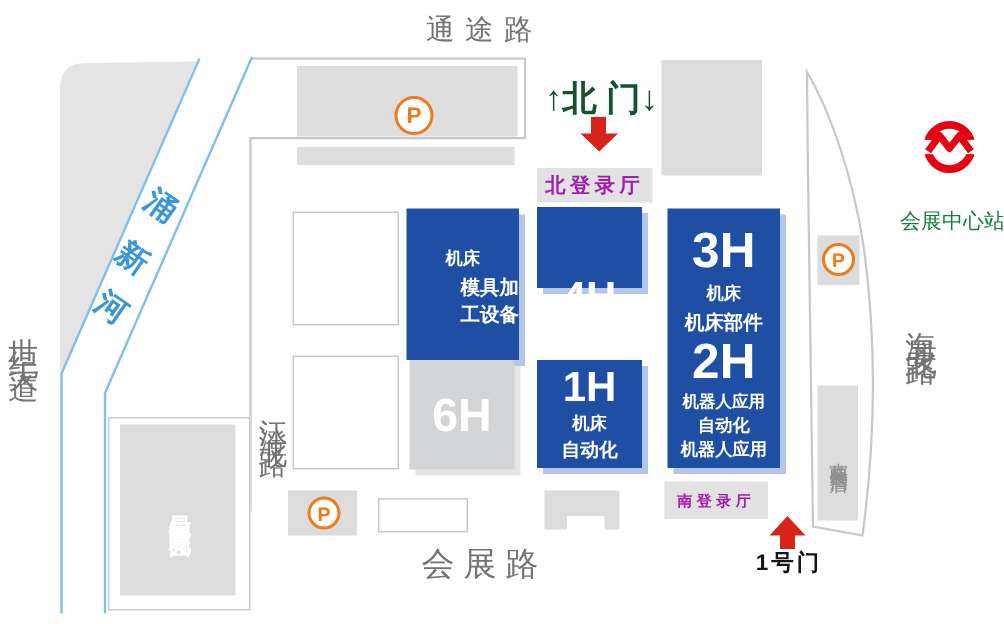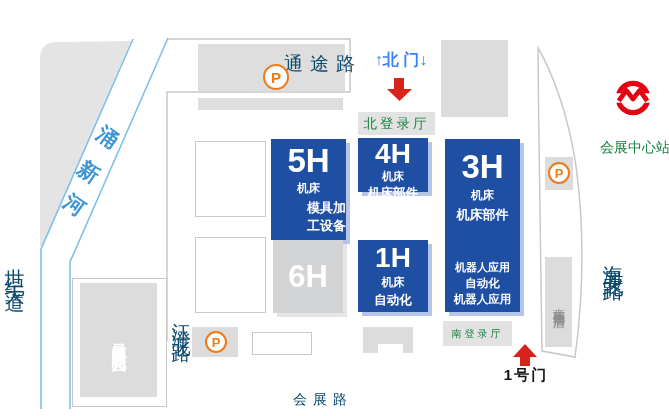--- a/index.html
+++ b/index.html
@@ -1,27 +1,27 @@
 <!DOCTYPE html>
 <html><head>
 <meta charset="utf-8">
 <style>
   html,body{margin:0;padding:0;background:#fff;}
   #stage{position:relative;width:669px;height:416px;background:#ffffff;overflow:hidden;
          font-family:"Liberation Sans","DejaVu Sans",sans-serif;}
   #stage svg.base{position:absolute;left:0;top:0;z-index:0;}
   .abs{position:absolute;box-sizing:border-box;}
-  .roadlabel{color:#0c4a6e;z-index:3;white-space:nowrap;margin-top:44px;}
+  .roadlabel{color:#737373;z-index:3;white-space:nowrap;}
   .vtext{writing-mode:vertical-rl;text-orientation:upright;}
   .grayblock{background:#dedede;}
   .hall{background:#1e4fa3;color:#fff;display:flex;flex-direction:column;align-items:center;
         text-align:center;box-shadow:4px 4px 0 #b5c5e8;z-index:2;}
   .hall .num{font-weight:bold;line-height:1;}
   .hall .sub{font-weight:bold;}
-  .lobby{background:#e2e2e3;color:#15803d;font-weight:normal;display:flex;align-items:center;
+  .lobby{background:#e2e2e3;color:#a21caf;font-weight:bold;display:flex;align-items:center;
          justify-content:center;z-index:3;white-space:nowrap;}
   .picon{border:2.5px solid #ef7a1a;color:#ef7a1a;border-radius:50%;background:#fff;
          font-weight:bold;display:flex;align-items:center;justify-content:center;z-index:4;}
   .whitebox{background:#fff;border:1.5px solid #c9c9c9;}
   .riverchar{position:absolute;color:#3d95d5;font-weight:bold;font-size:21px;z-index:3;
              transform:rotate(35deg);}
 </style>
 </head>
 <body>
 
@@ -37,58 +37,58 @@
     <path d="M168 39 H350 V92 H167 V341" fill="none" stroke="#c8c8c8" stroke-width="1.5"></path>
 
     <path d="M538 48 C539 155 540 270 542 351 L575 357 C583 298 585 233 576 166 C568 112 551 70 538 48 Z" fill="#ffffff" stroke="#c8c8c8" stroke-width="1.5"></path>
 
     <polygon points="394,78 404,78 404,89 412,89 399.5,101 387,89 394,89" fill="#d8231a"></polygon>
     <polygon points="520,366 530,366 530,357 537,357 525,344 513,357 520,357" fill="#d8231a"></polygon>
   </svg>
 
   <div class="abs roadlabel" style="left:268px;top:7px;width:110px;text-align:center;font-size:19px;letter-spacing:7px;">通途路</div>
   <div class="abs roadlabel vtext" style="left:2px;top:209px;font-size:20px;letter-spacing:8px;">世纪大道</div>
-  <div class="abs roadlabel" style="left:278px;top:347px;width:90px;text-align:center;font-size:14px;letter-spacing:6px;">会展路</div>
+  <div class="abs roadlabel" style="left:278px;top:361px;width:90px;text-align:center;font-size:22px;letter-spacing:6px;">会展路</div>
   <div class="abs roadlabel vtext" style="left:599px;top:205px;font-size:21px;letter-spacing:5px;">海晏北路</div>
   <div class="abs roadlabel vtext" style="left:168px;top:264px;font-size:19px;letter-spacing:7px;">江澄北路</div>
 
   <span class="riverchar" style="left:97px;top:123px;">涌</span>
   <span class="riverchar" style="left:78px;top:158px;">新</span>
   <span class="riverchar" style="left:64px;top:191px;">河</span>
 
   <div class="abs grayblock" style="left:198px;top:44px;width:147px;height:47px;"></div>
   <div class="abs picon" style="left:263px;top:64px;width:26px;height:26px;font-size:15px;">
       <span>P</span>
     </div>
   <div class="abs grayblock" style="left:198px;top:98px;width:145px;height:12px;"></div>
 
   <div class="abs" style="left:441px;top:40px;width:67px;height:77px;background:#dcdcdd;"></div>
 
-  <div class="abs" style="left:362px;top:50px;width:78px;text-align:center;font-size:16px;font-weight:bold;color:#3b82f6;z-index:3;white-space:nowrap;">↑北 门↓</div>
+  <div class="abs" style="left:362px;top:50px;width:78px;text-align:center;font-size:23px;font-weight:bold;color:#14532d;z-index:3;white-space:nowrap;">↑北 门↓</div>
   <div class="abs lobby" style="left:358px;top:112px;width:77px;height:23px;font-size:13.5px;letter-spacing:3px;">北登录厅</div>
 
   <div class="abs hall" style="left:271px;top:139px;width:75px;height:101px;justify-content:center;">
-    <div class="num" style="font-size:33px;">5H</div>
     <div class="sub" style="font-size:11.5px;margin-top:4px;">机床</div>
     <div class="sub" style="font-size:13px;margin-top:3px;margin-left:36px;">模具加工设备</div>
   </div>
 
   <div class="abs hall" style="left:358px;top:138px;width:70px;height:54px;padding-top:2px;">
-    <div class="num" style="font-size:28px;">4H</div>
+    <div class="num" style="font-size:28px;margin-top:44px;">4H</div>
     <div class="sub" style="font-size:11px;margin-top:1px;">机床</div>
     <div class="sub" style="font-size:12.5px;margin-top:1px;">机床部件</div>
   </div>
 
   <div class="abs hall" style="left:445px;top:139px;width:75px;height:173px;justify-content:space-between;padding:11px 0 5px;">
     <div>
       <div class="num" style="font-size:33px;">3H</div>
       <div class="sub" style="font-size:11.5px;margin-top:5px;">机床</div>
       <div class="sub" style="font-size:13px;margin-top:3px;">机床部件</div>
     </div>
     <div>
+      <div class="num" style="font-size:33px;">2H</div>
       <div class="sub" style="font-size:11px;margin-top:3px;">机器人应用</div>
       <div class="sub" style="font-size:11.5px;margin-top:1px;">自动化</div>
       <div class="sub" style="font-size:11.5px;margin-top:1px;">机器人应用</div>
     </div>
   </div>
 
   <div class="abs hall" style="left:358px;top:240px;width:70px;height:72px;justify-content:center;">
     <div class="num" style="font-size:28px;">1H</div>
     <div class="sub" style="font-size:11.5px;margin-top:3px;">机床</div>
     <div class="sub" style="font-size:12.5px;margin-top:2px;">自动化</div>

